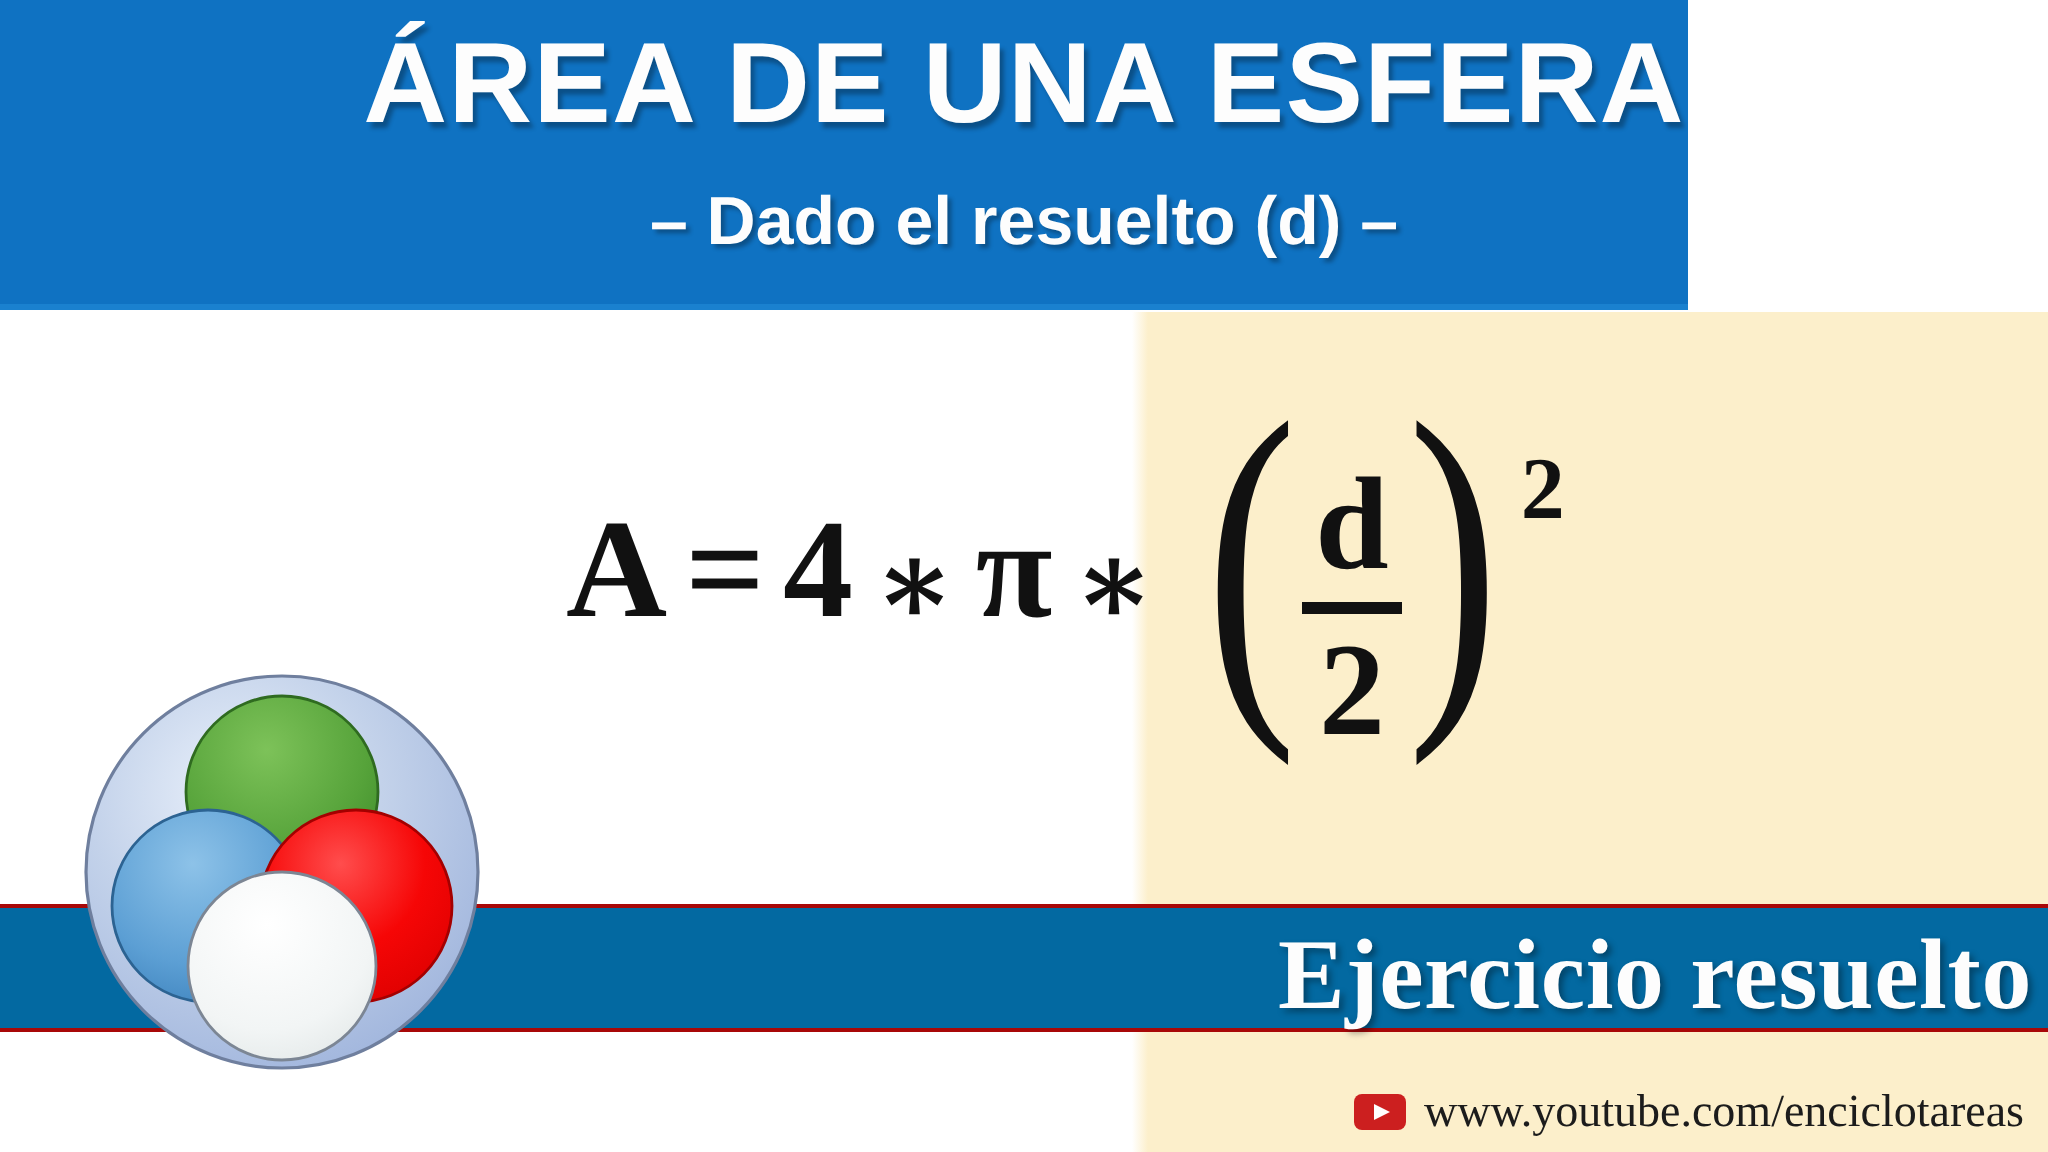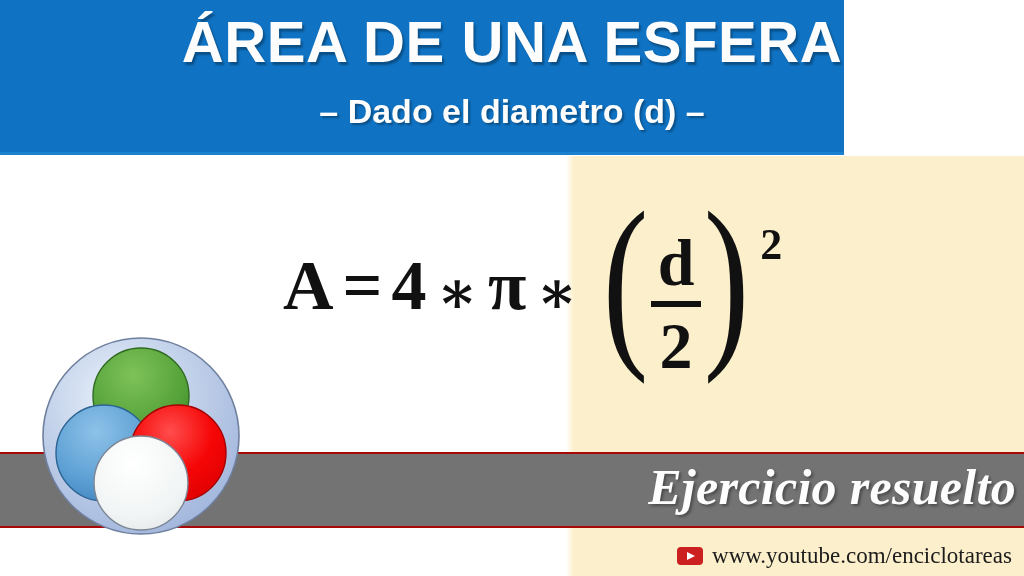--- a/index.html
+++ b/index.html
@@ -145,26 +145,25 @@
     top: 12px;
     left: 2px;
   }
 
   
   .red-band {
     position: absolute;
     left: 0;
     top: 452px;
     width: 1024px;
-    height: 76px;
-    background: #737373;
+    height: 64px;
+    background: #0369a1;
     border-top: 2px solid #a80808;
     border-bottom: 2px solid #a80808;
     box-sizing: border-box;
-    font-style: italic;
   }
   .red-band-label {
     position: absolute;
     right: 8px;
     top: 8px;
     color: #fdfdfd;
     font-family: "Liberation Serif", "DejaVu Serif", serif;
     font-weight: bold;
     font-size: 50px;
     line-height: 1;
@@ -214,21 +213,21 @@
 </style>
 </head>
 <body>
 
 <div id="stage">
 
   <div class="cream-panel"></div>
 
   <div class="header-band">
     <div class="header-title">ÁREA DE UNA ESFERA</div>
-    <div class="header-subtitle">– Dado el diametro (d) –</div>
+    <div class="header-subtitle">– Dado el resuelto (d) –</div>
   </div>
 
   <div class="formula">
     <span class="f-tok f-var">A</span>
     <span class="f-op">=</span>
     <span class="f-tok">4</span>
     <span class="f-star">∗</span>
     <span class="f-tok">π</span>
     <span class="f-star">∗</span>
 

